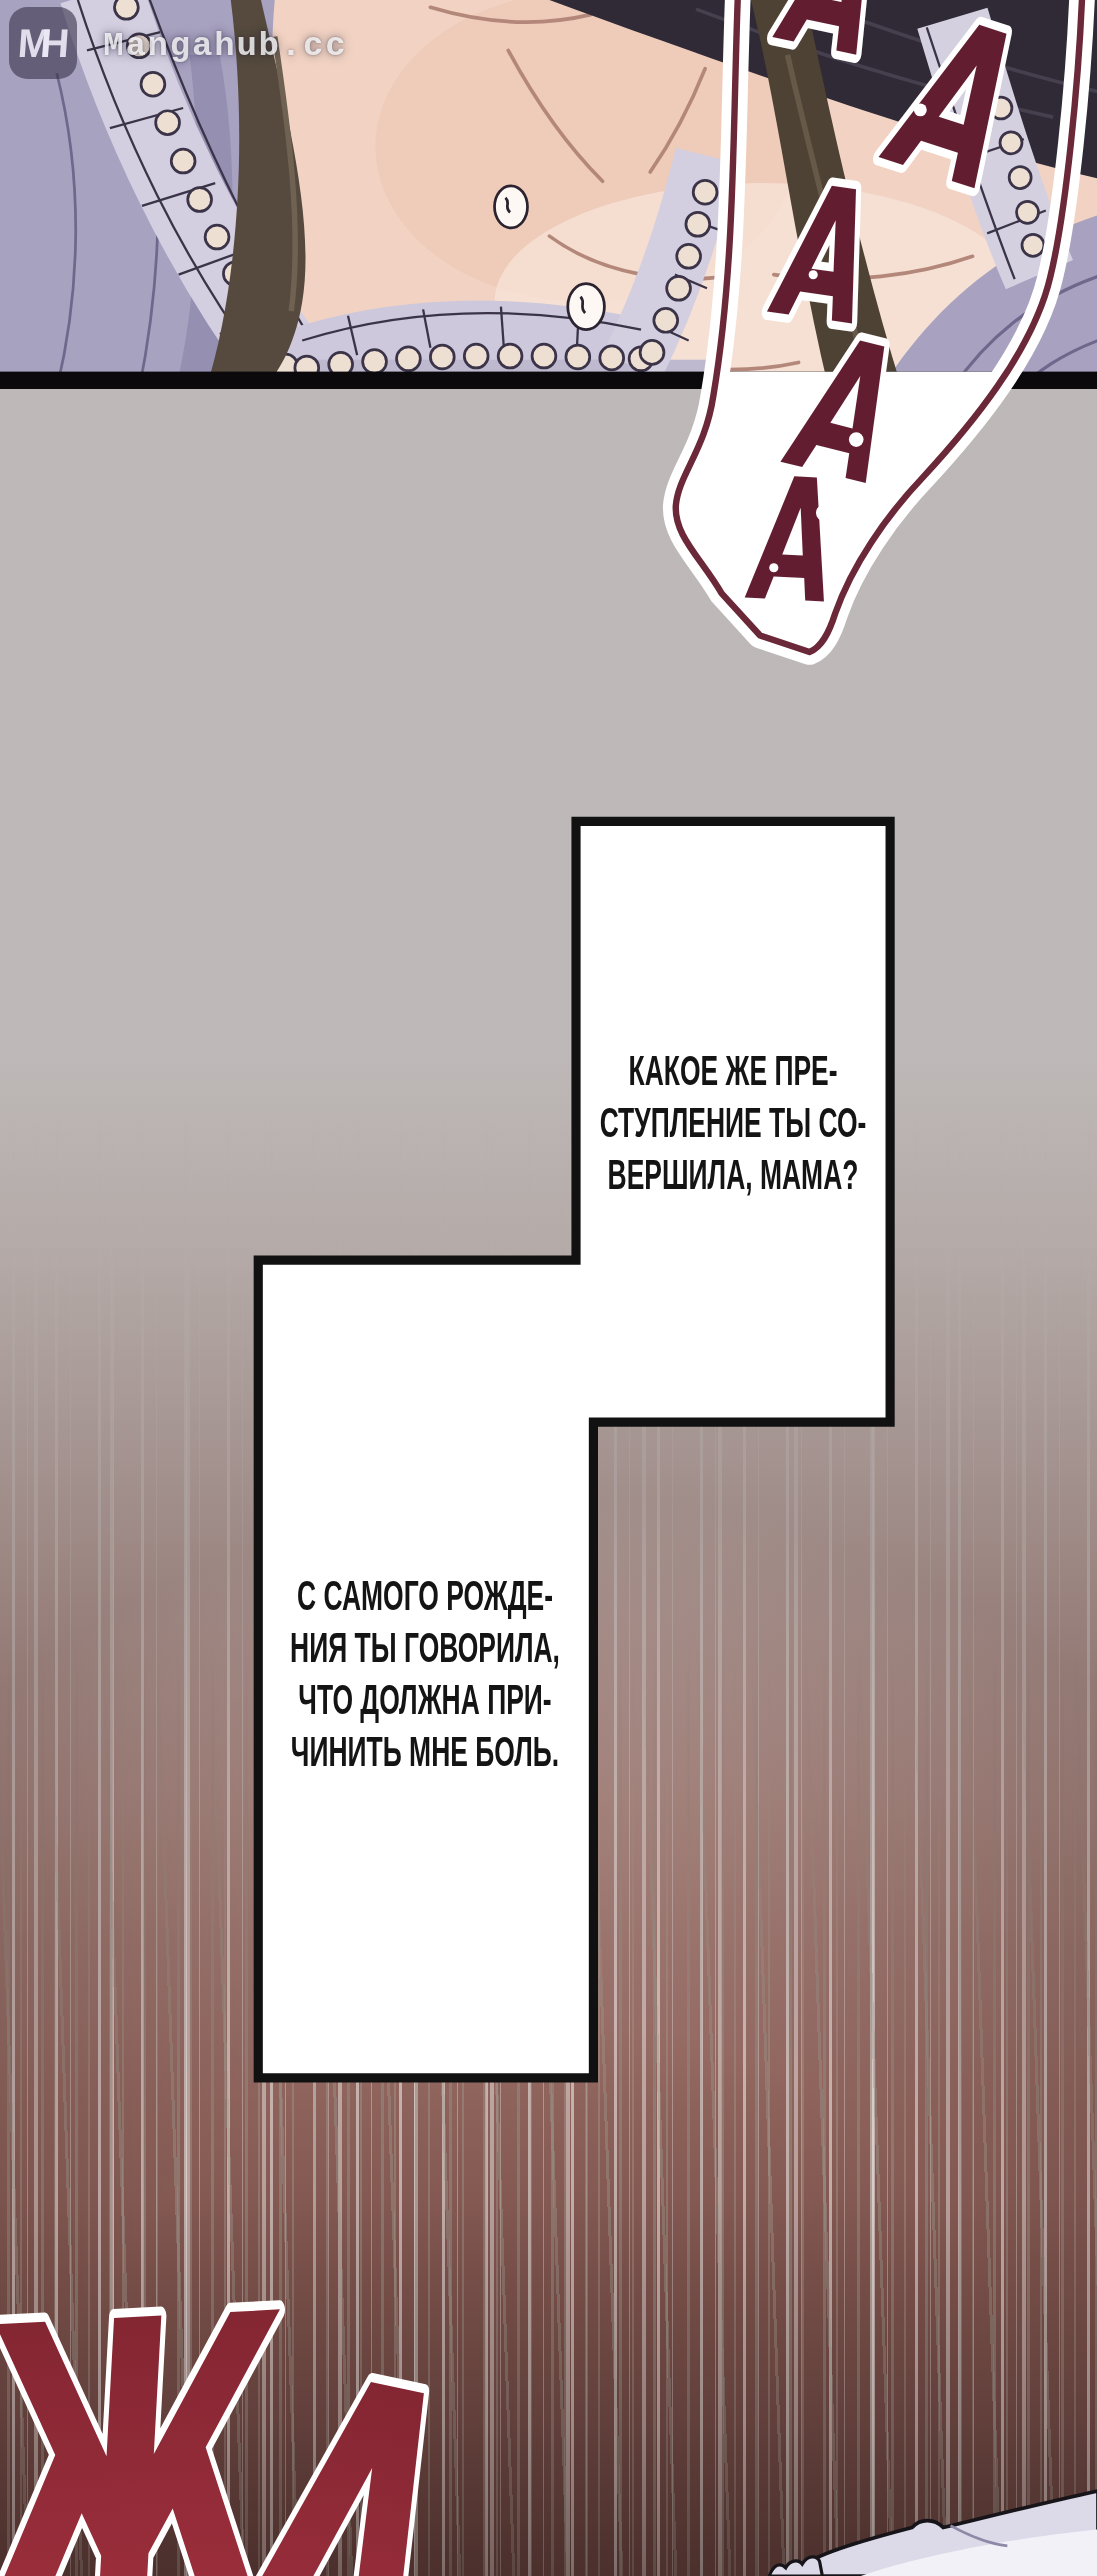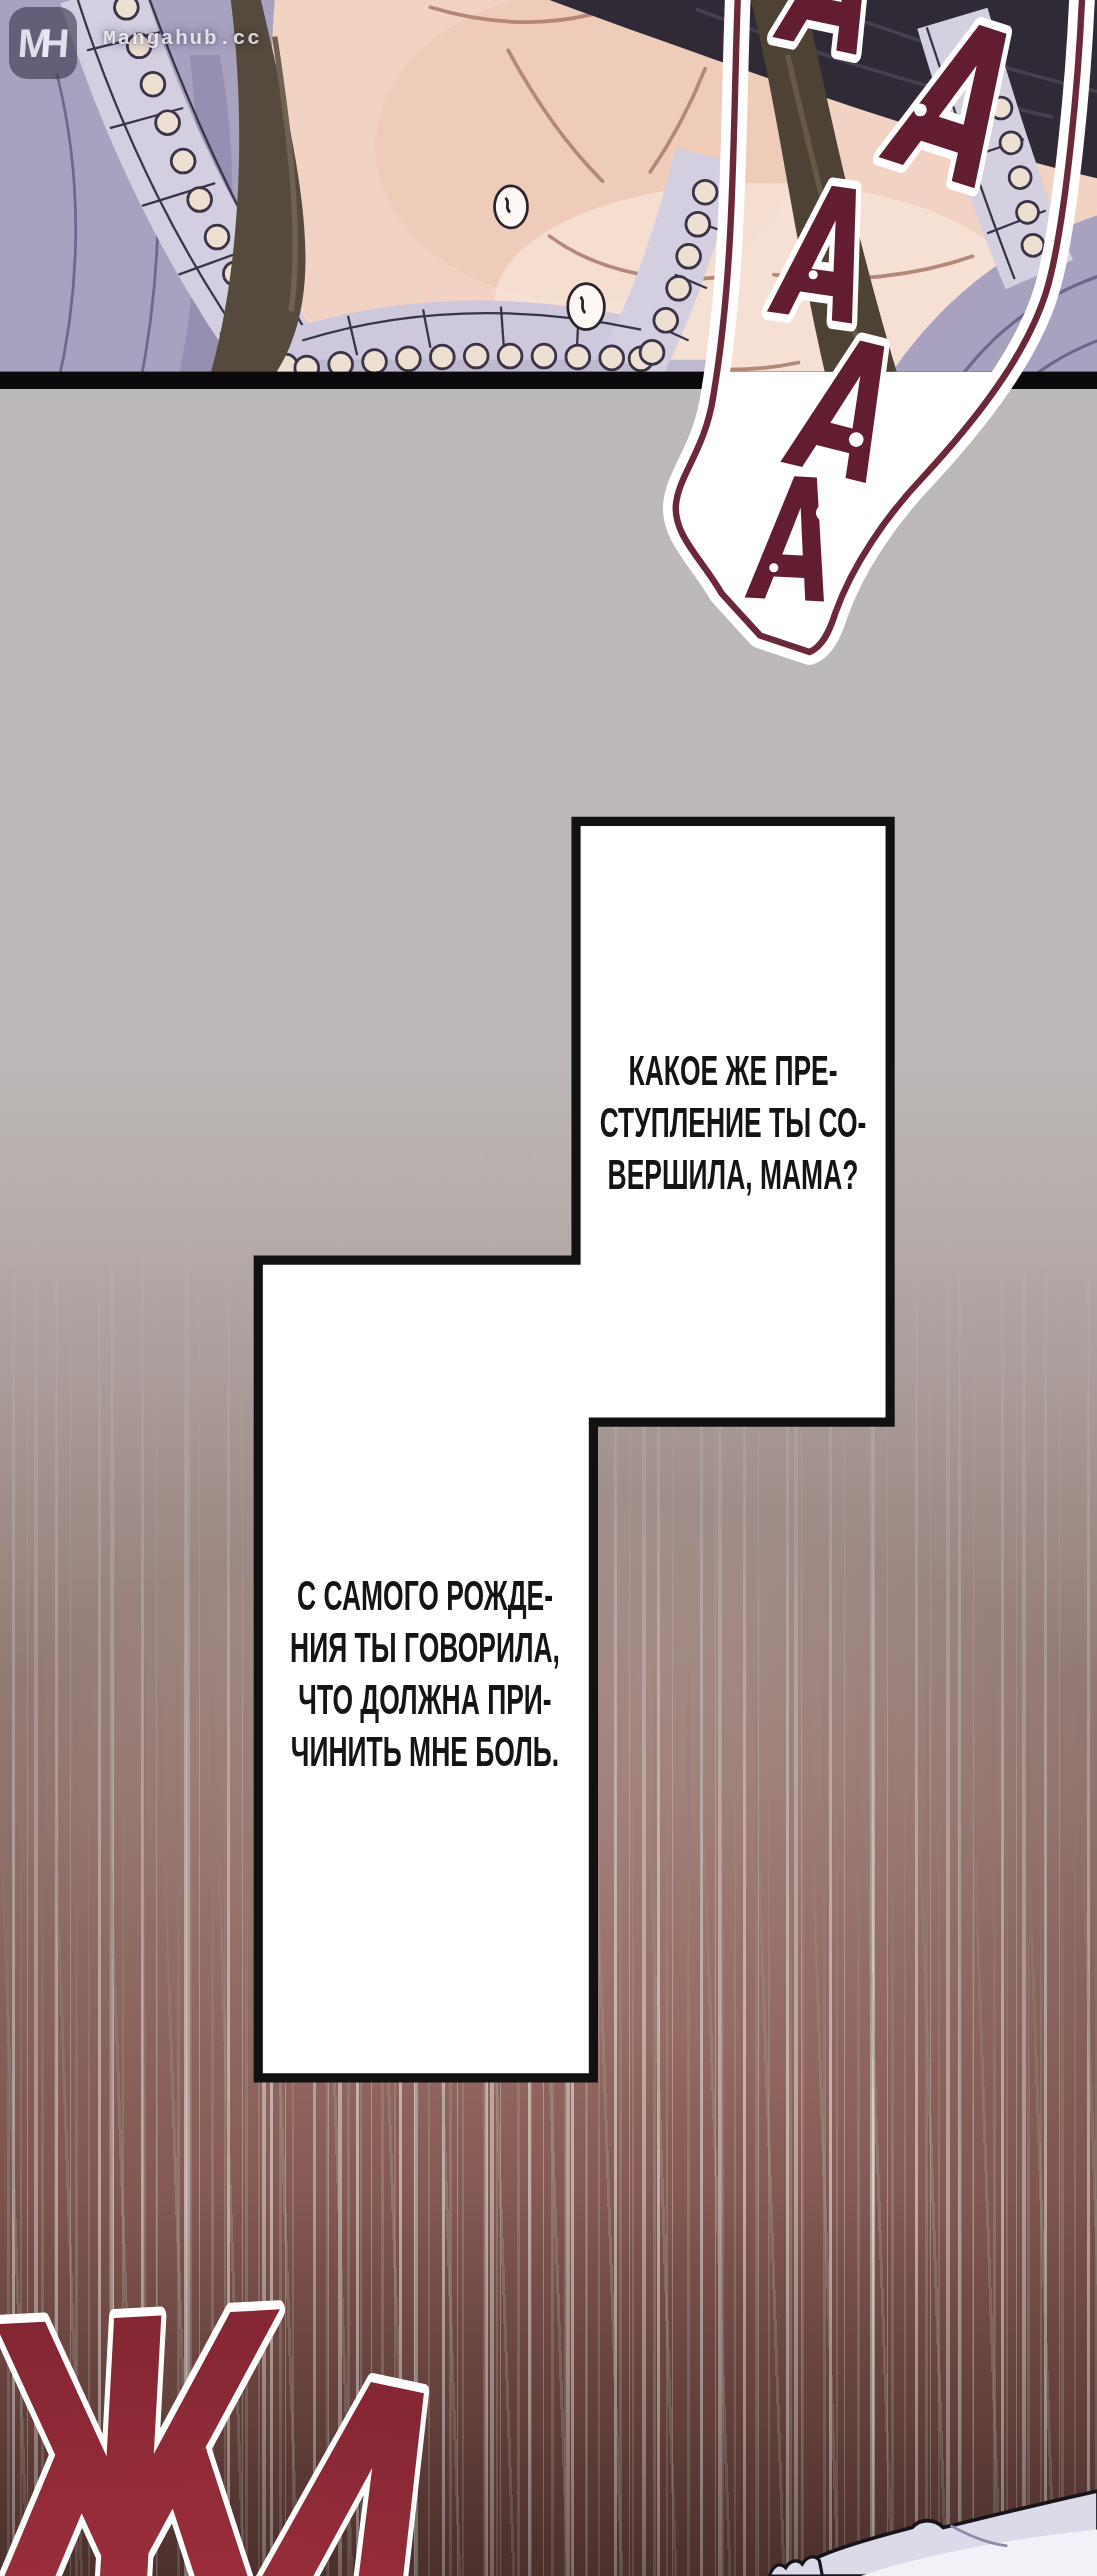--- a/index.html
+++ b/index.html
@@ -58,21 +58,21 @@
     width:68px; height:72px; border-radius:18.3px; background:rgba(58,52,76,.62);
     display:flex; align-items:center; justify-content:center;
   }
   .wm-monogram{
     color:rgba(235,232,245,.92); font-size:40px; font-weight:bold;
     letter-spacing:-11px; transform:skewX(-4deg); padding-right:9.2px;
     font-family:"Liberation Sans", sans-serif;
   }
   .wm-site{
     margin-left:26px; margin-top:20px; font-family:"Liberation Mono", monospace;
-    font-weight:700; font-size:21px; color:rgba(255,255,255,.8); letter-spacing:1.8px;
+    font-weight:700; font-size:34px; color:rgba(255,255,255,.8); letter-spacing:1.8px;
     text-shadow:0 0 9.2px rgba(30,25,50,.55), 0 0 2.7px rgba(30,25,50,.4);
   }
 </style>
 </head>
 <body>
 
 <div id="page">
 
   <div class="bg-base"></div>
   <div class="streaks-light"></div>

